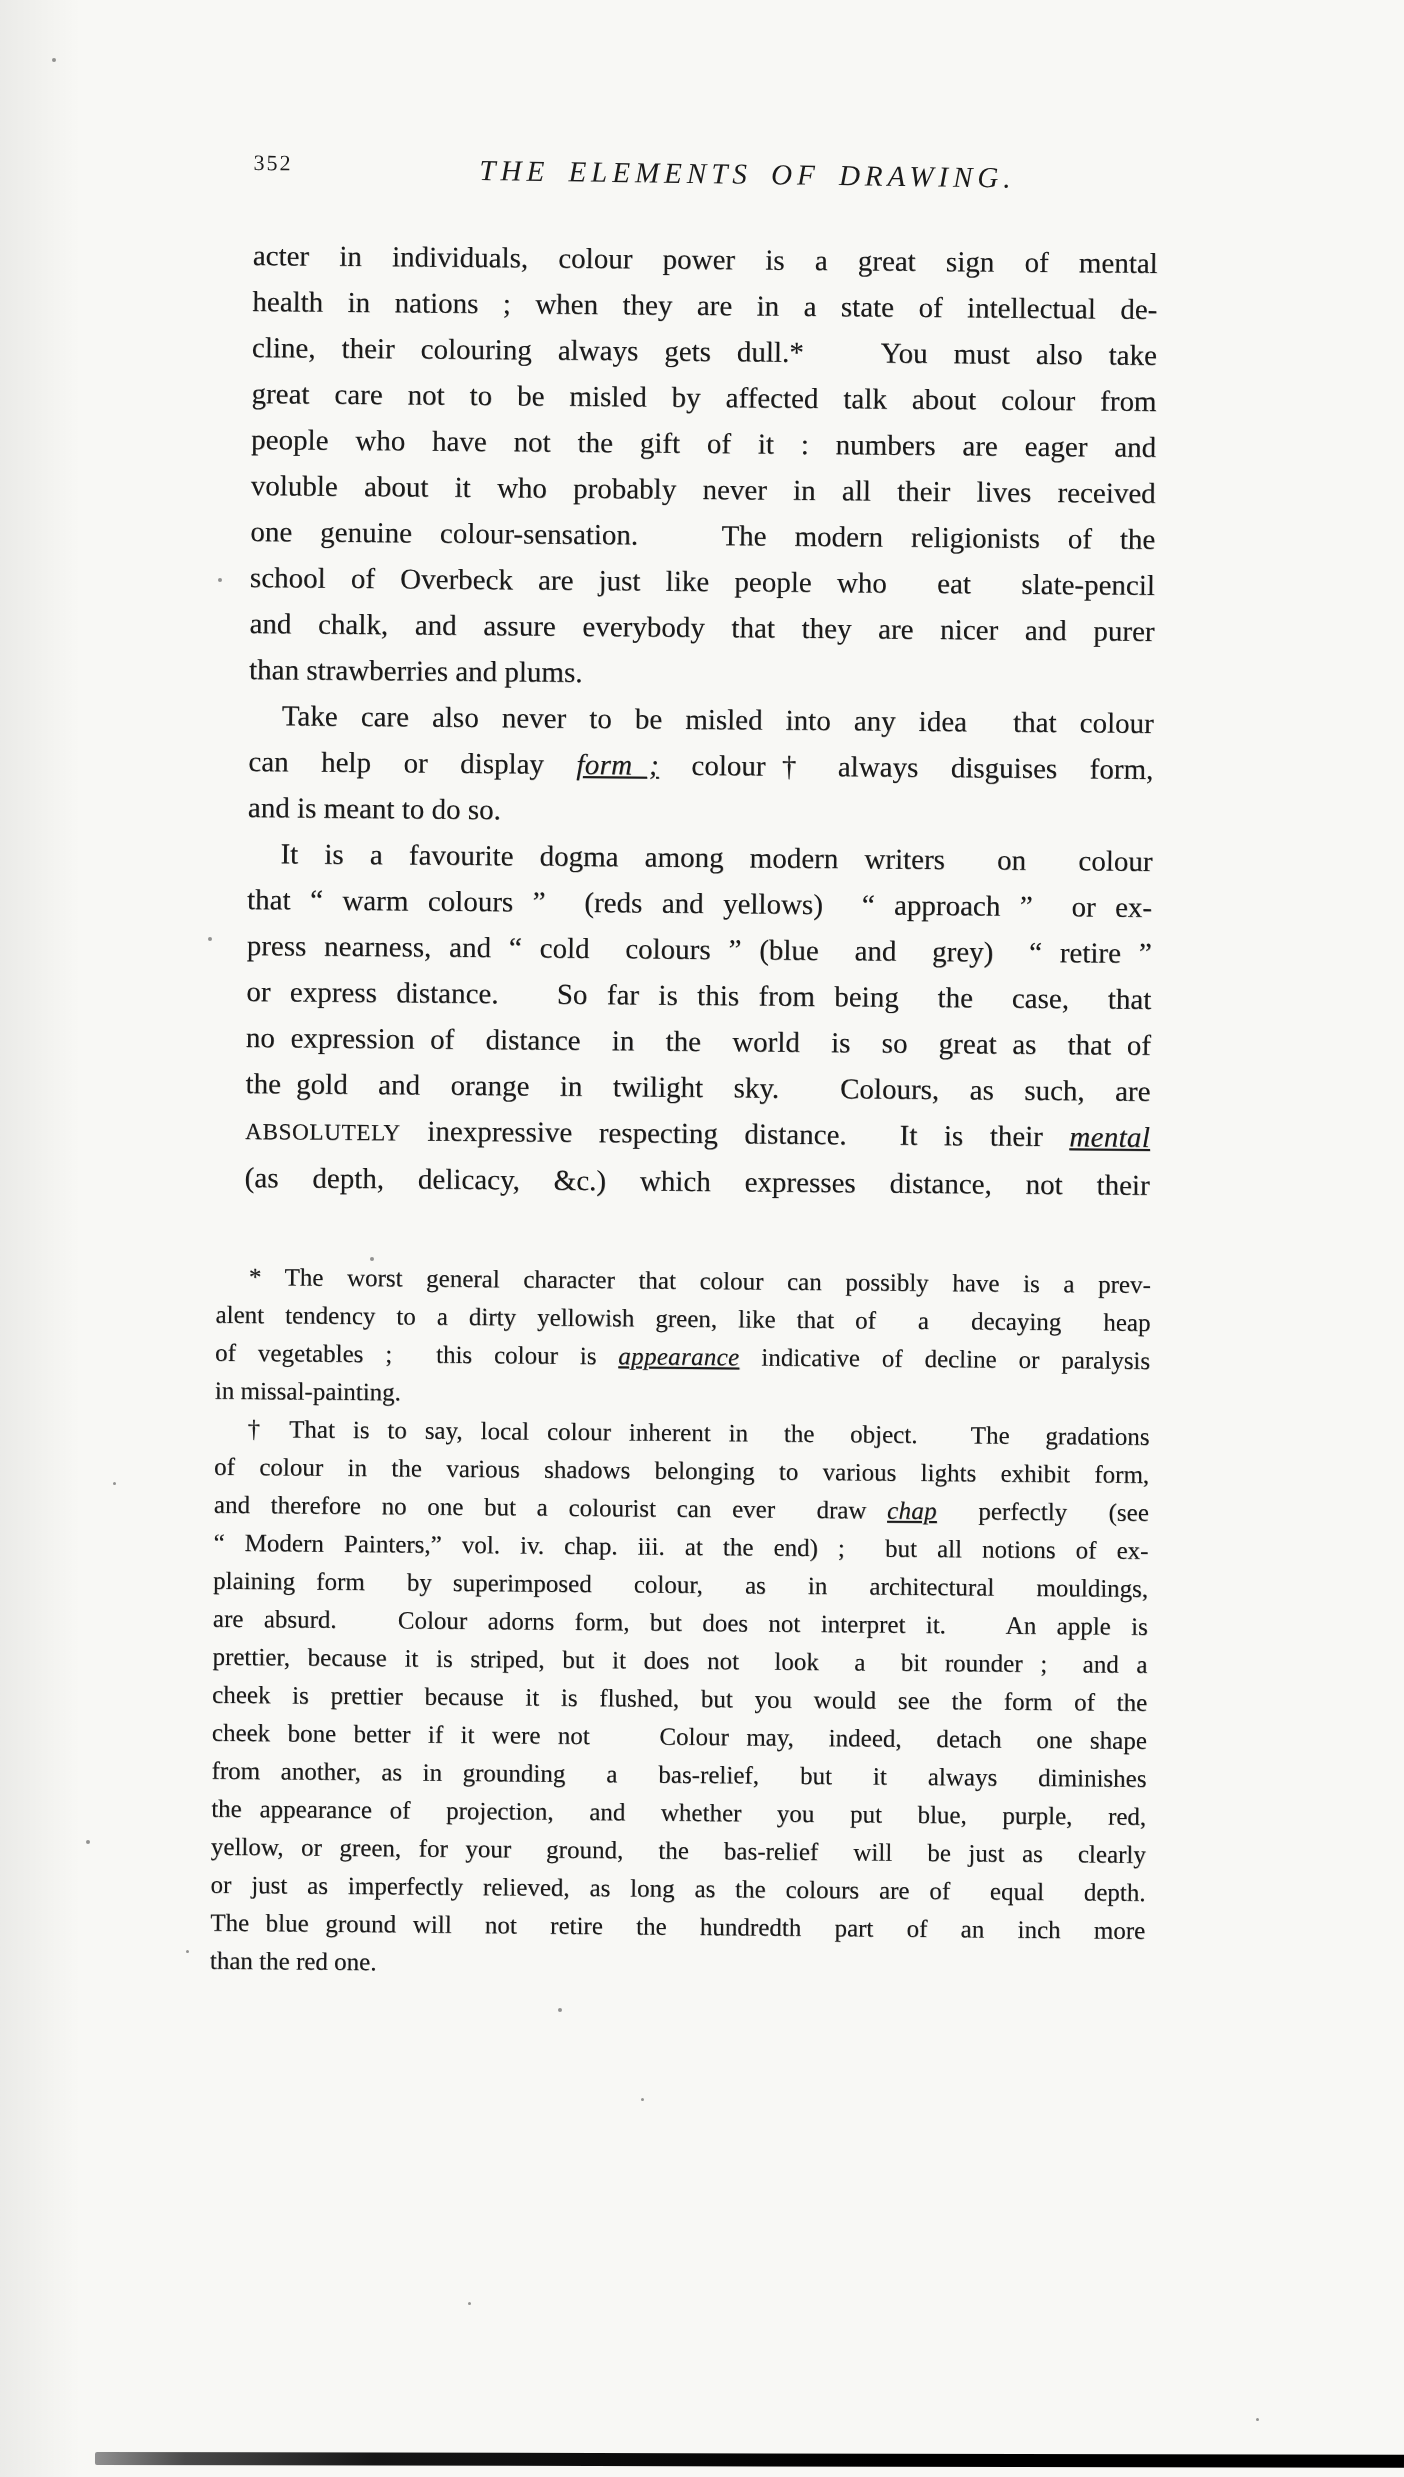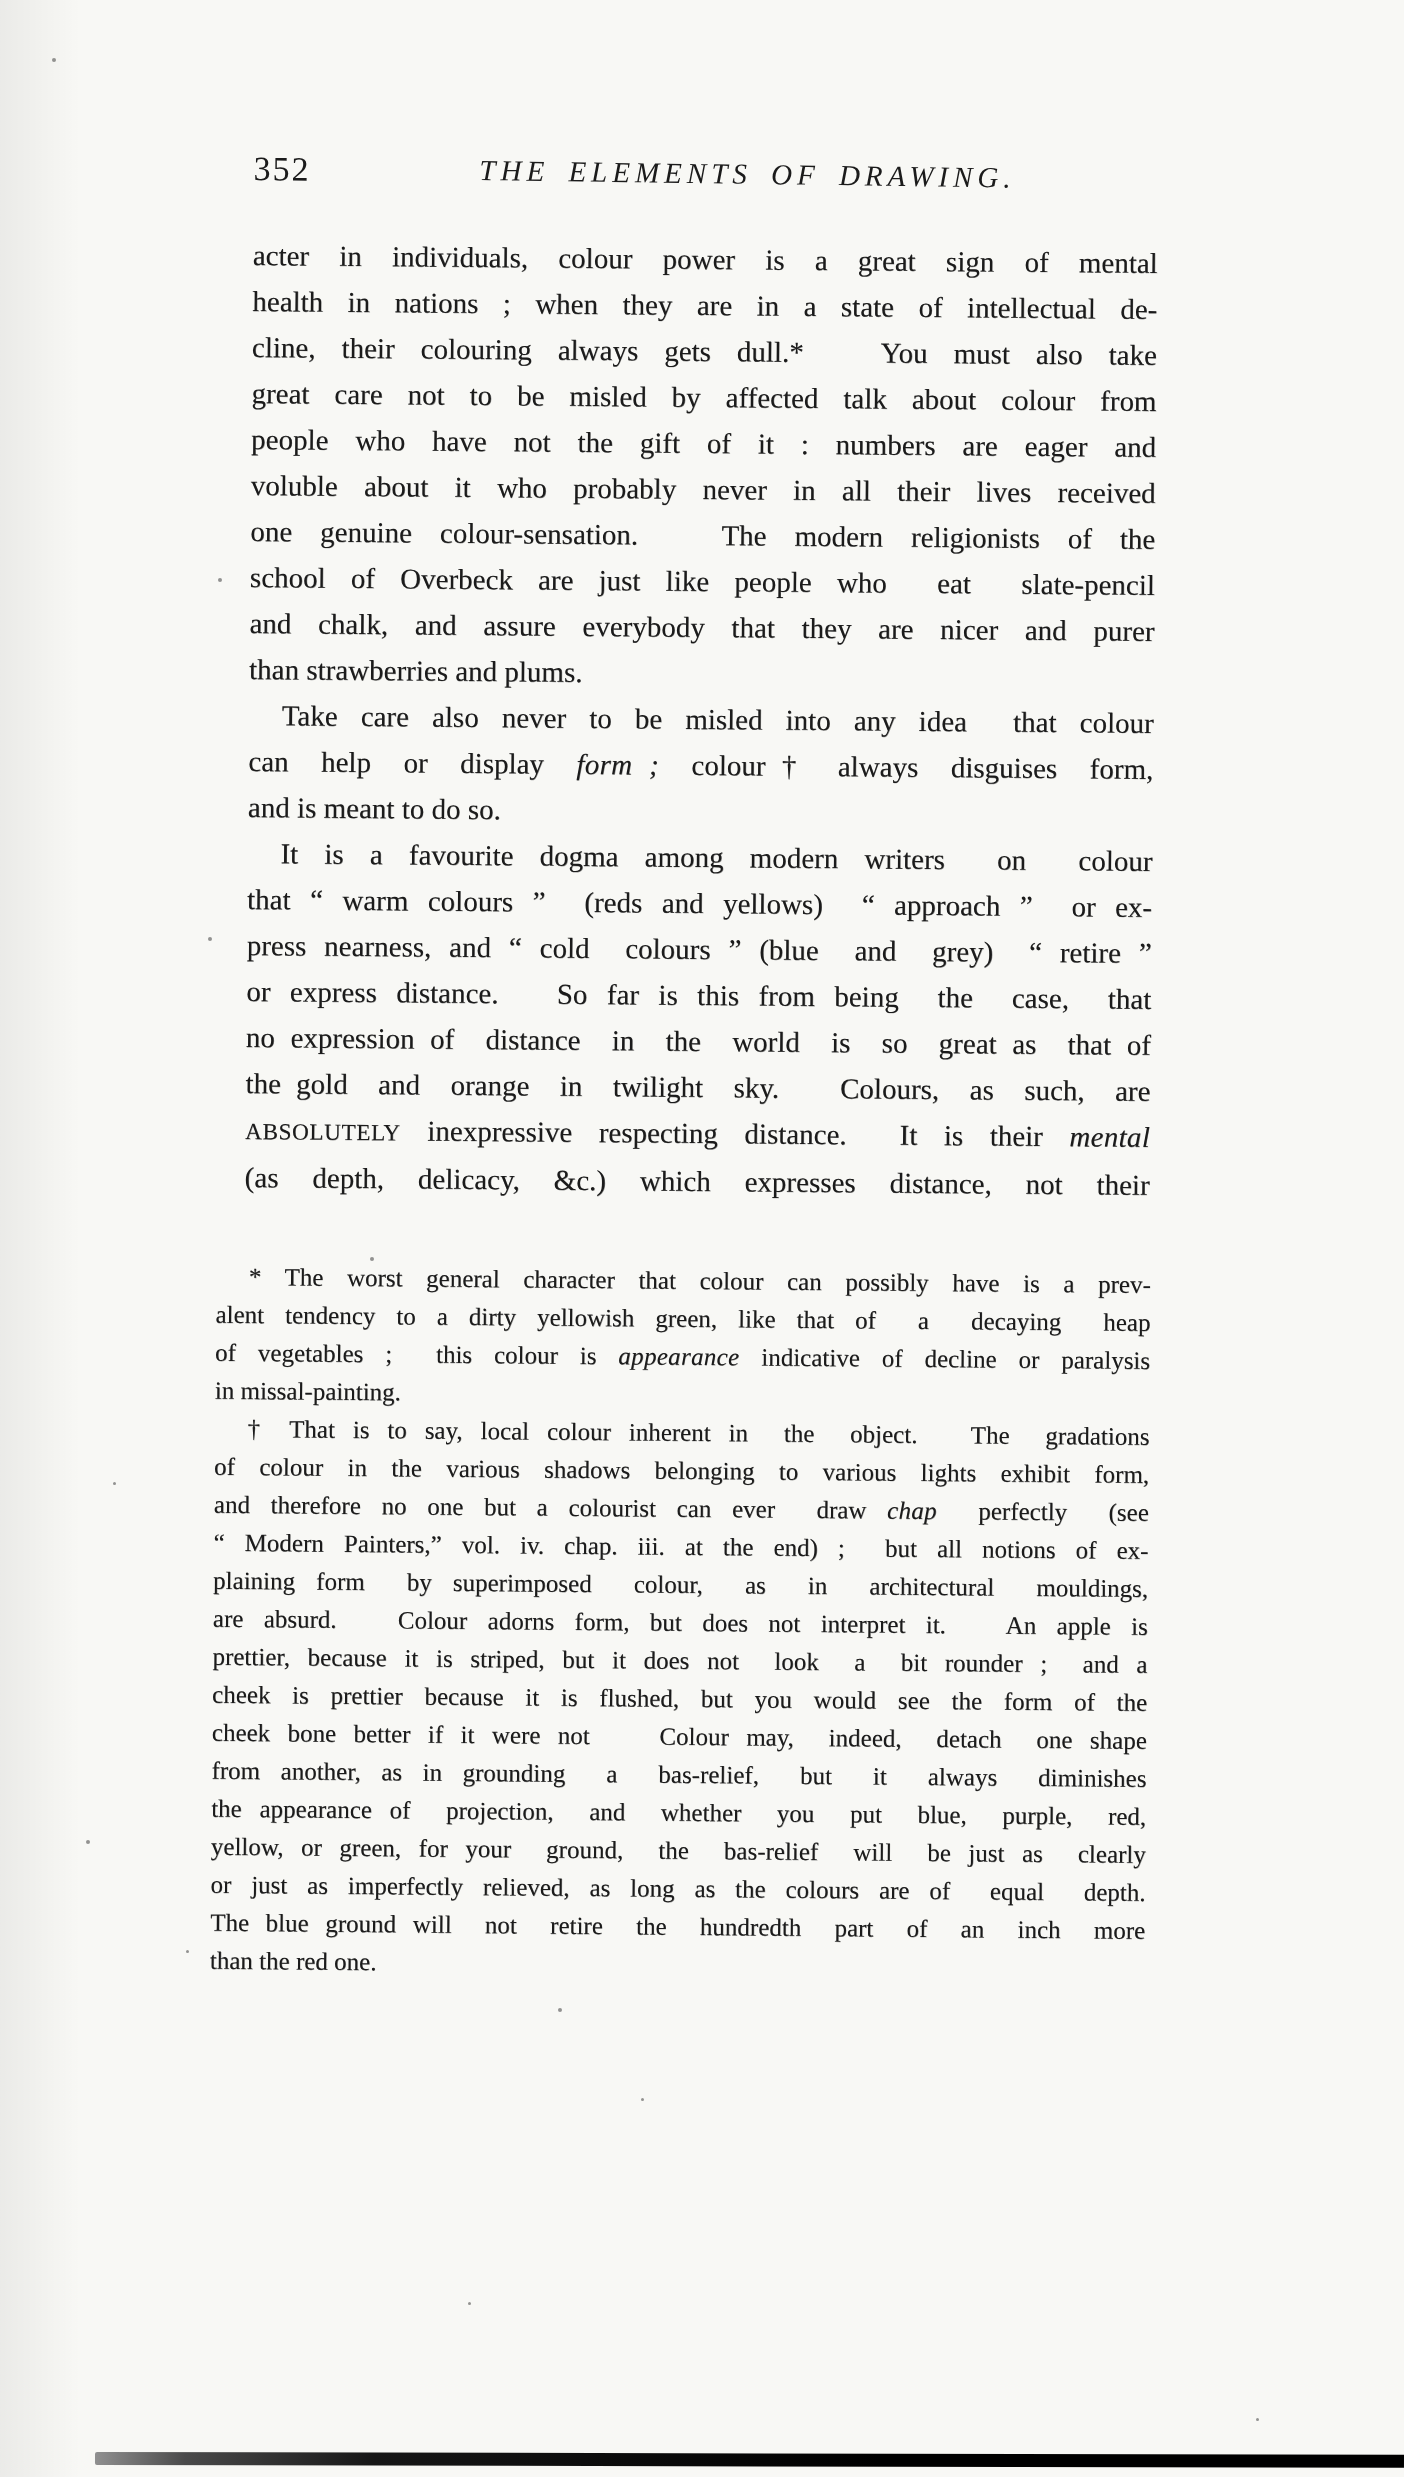--- a/index.html
+++ b/index.html
@@ -21,21 +21,21 @@
   }
   .tilt{
     position:absolute;left:0;top:0;width:100%;height:100%;
     transform:rotate(0.5deg);transform-origin:50% 0;
   }
   .pageheader{
     position:absolute;top:150px;left:255px;width:905px;height:50px;
   }
   .pagenum{
     position:absolute;left:0;top:4px;
-    font-size:34px;letter-spacing:2px;
+    font-size:22px;letter-spacing:2px;
   }
   .runhead{
     position:absolute;left:226px;top:6px;
     font-style:italic;font-size:29px;
     letter-spacing:5px;word-spacing:7px;
     transform:rotate(0.3deg);transform-origin:0 50%;
     white-space:nowrap;
   }
   .bodytext{
     position:absolute;top:236px;left:255px;width:905px;
@@ -46,21 +46,21 @@
     font-size:25px;line-height:38px;
   }
   .line,.fline{
     white-space:pre-wrap;
     text-align:left;
     text-shadow:0.4px 0.4px 0.5px rgba(20,20,20,0.45);
   }
   .j{text-align:justify;text-align-last:justify;}
   .indent{padding-left:33px;}
   .sc{font-size:0.8em;letter-spacing:0.6px;}
-  i{letter-spacing:0.3px;}
+  i{letter-spacing:0.3px;text-decoration:underline;}
   .scan-bar{
     position:absolute;left:95px;right:0;top:2452px;height:13px;
     background:linear-gradient(to right,#909090 0,#4a4a4a 90px,#161616 280px,#000 60%,#000 100%);
     border-radius:2px 0 0 2px;
     transform:rotate(0.12deg);transform-origin:0 50%;
   }
   .speck{
     position:absolute;background:#4e4e4e;border-radius:50%;opacity:0.6;
   }
 </style>

